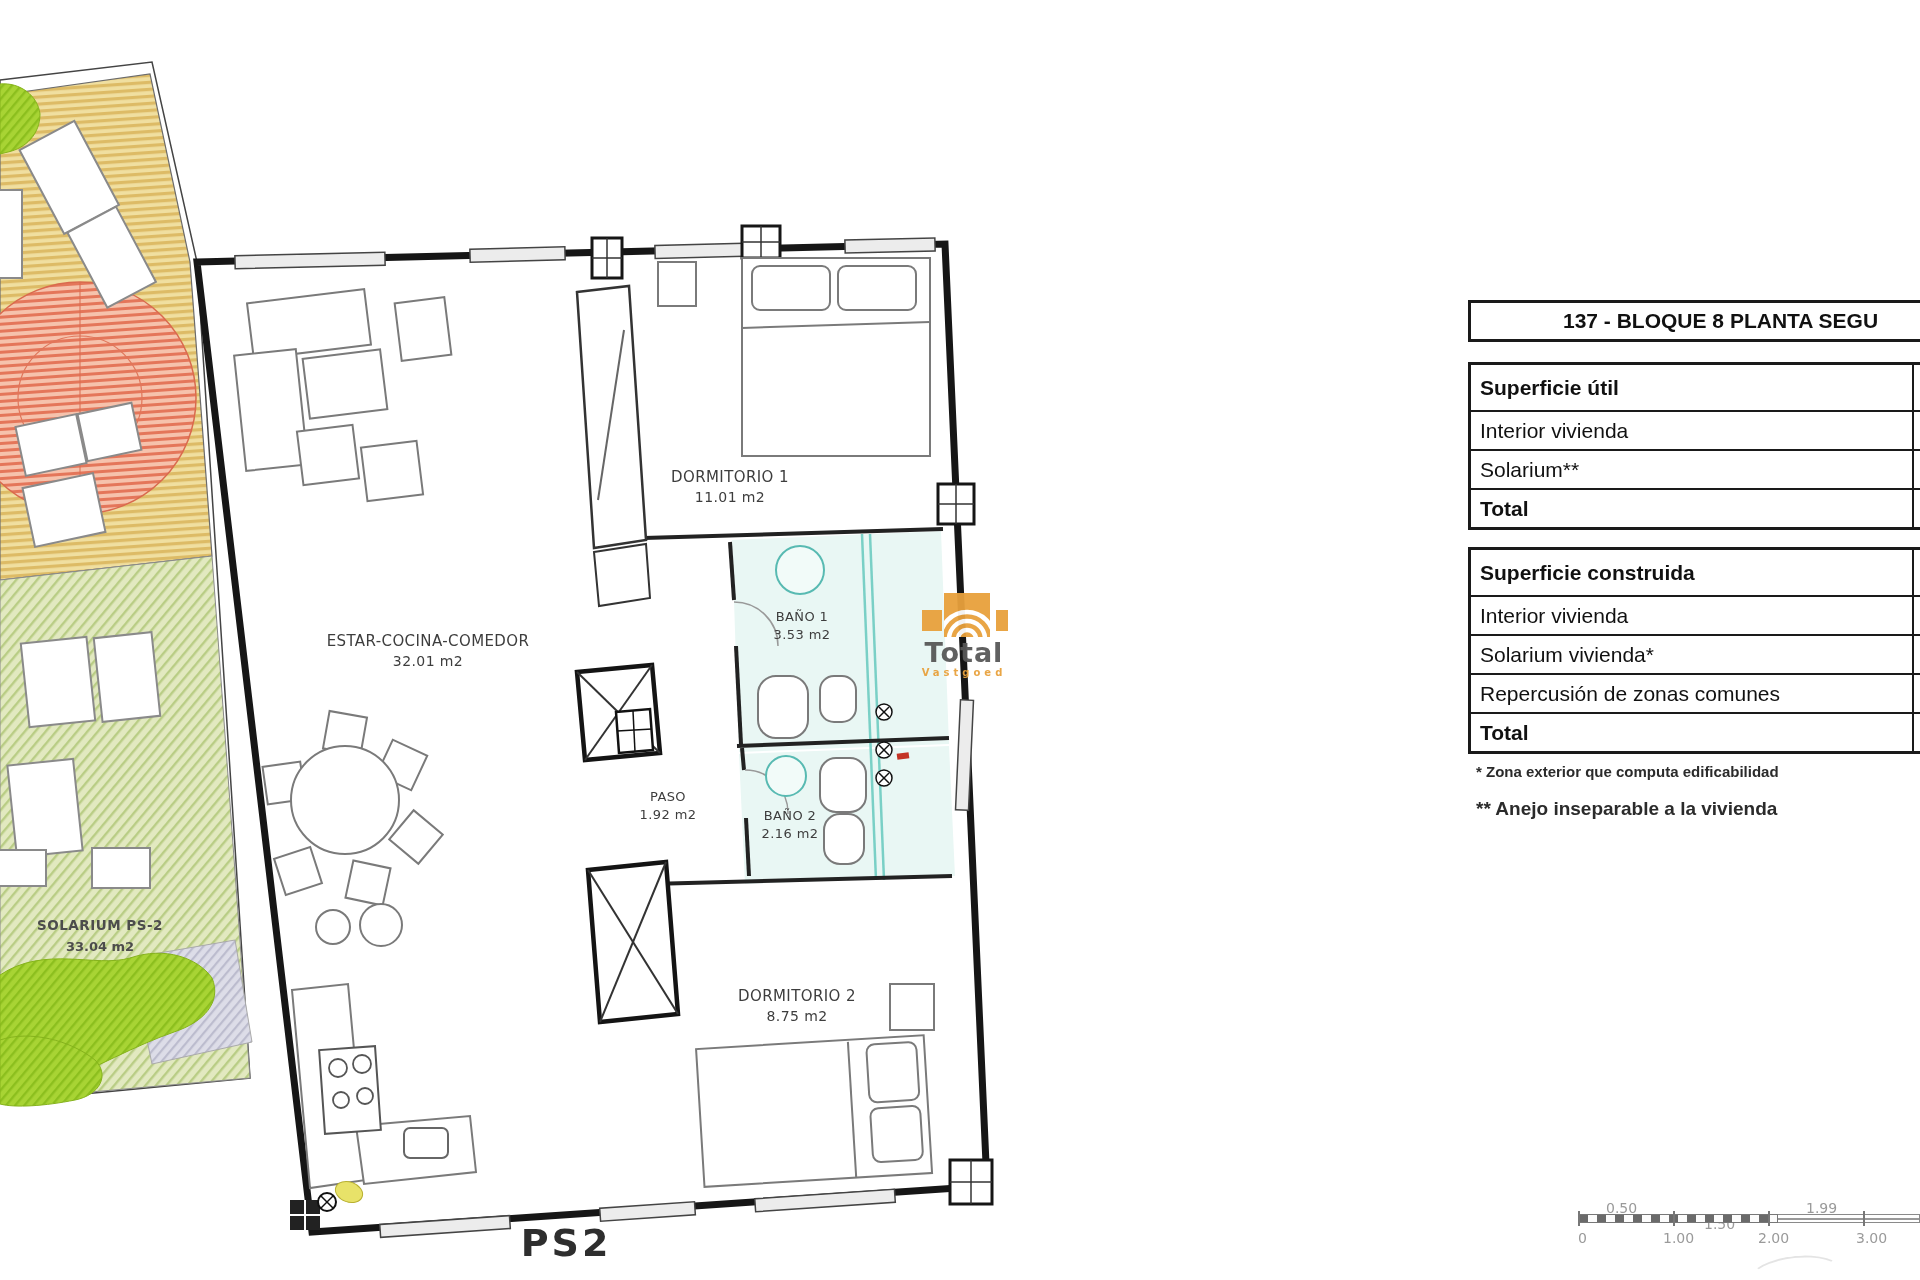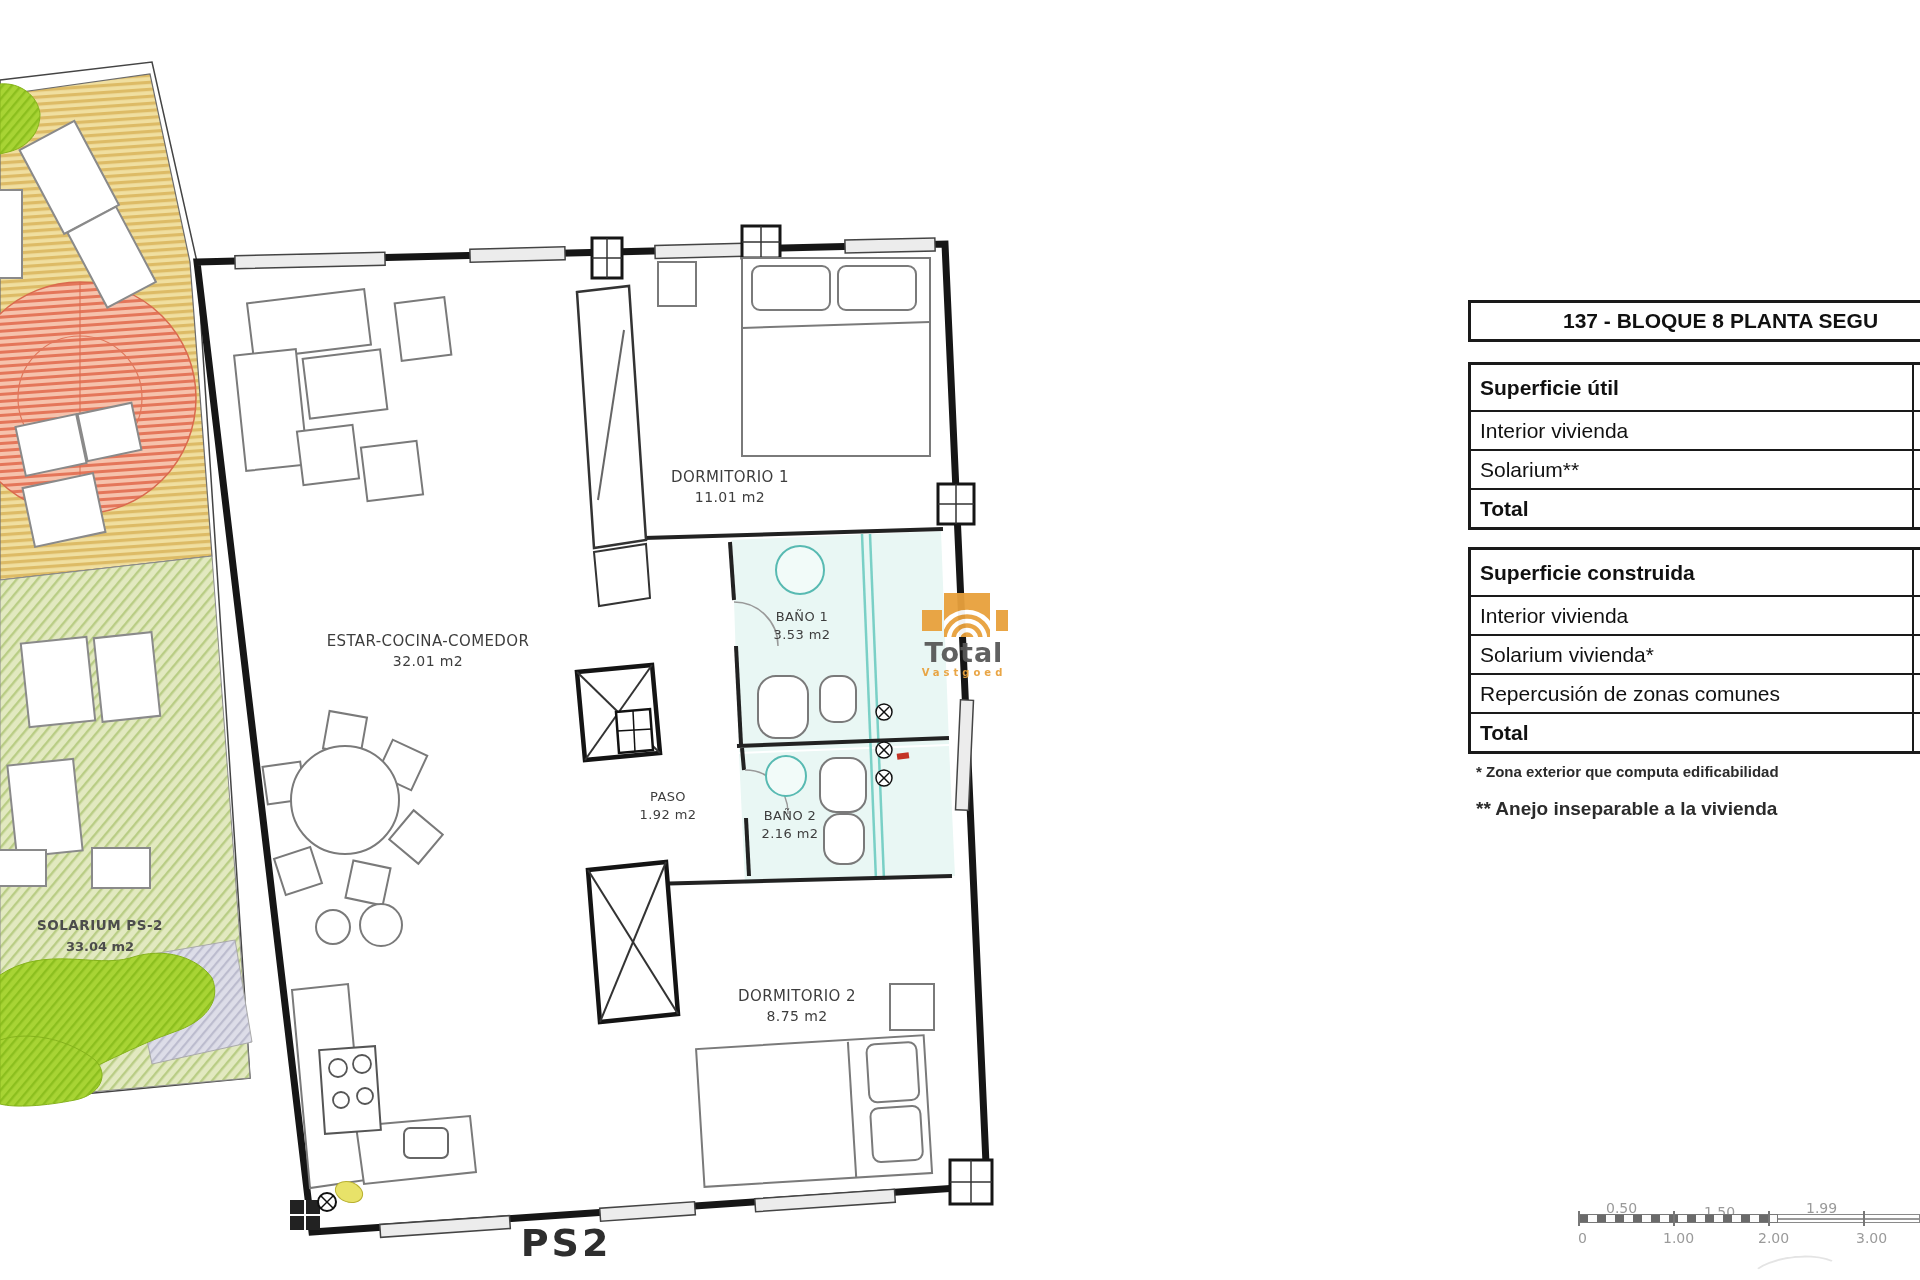--- a/index.html
+++ b/index.html
@@ -347,21 +347,21 @@
     <div class="arow total">
       <span>Total</span>
     </div>
   </div>
 
   <div class="footnote fn1">* Zona exterior que computa edificabilidad</div>
   <div class="footnote fn2">** Anejo inseparable a la vivienda</div>
 
   <div class="scalebar">
     <span class="lab" style="left:28px;top:0;">0.50</span>
-    <span class="lab" style="left:126px;top:4px;">1.50</span>
+    <span class="lab" style="left:126px;top:16px;">1.50</span>
     <span class="lab" style="left:228px;top:0;">1.99</span>
     <div class="sb-checker"></div>
     <div class="sb-line"></div>
     <div class="sb-tick" style="left:0px;"></div>
     <div class="sb-tick" style="left:95px;"></div>
     <div class="sb-tick" style="left:190px;"></div>
     <div class="sb-tick" style="left:285px;"></div>
     <span class="lab" style="left:0px;top:30px;">0</span>
     <span class="lab" style="left:85px;top:30px;">1.00</span>
     <span class="lab" style="left:180px;top:30px;">2.00</span>

